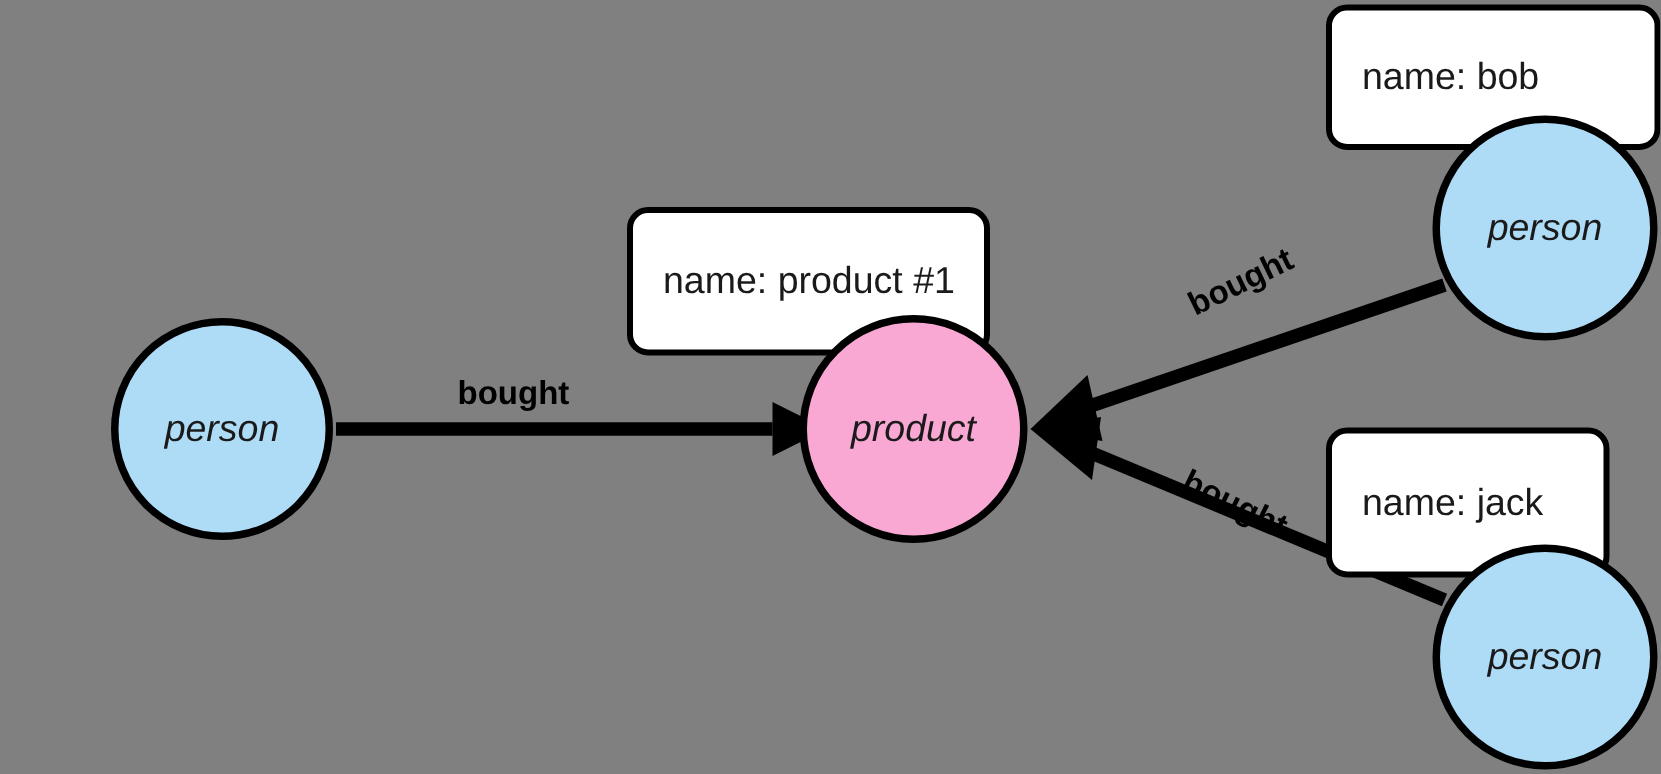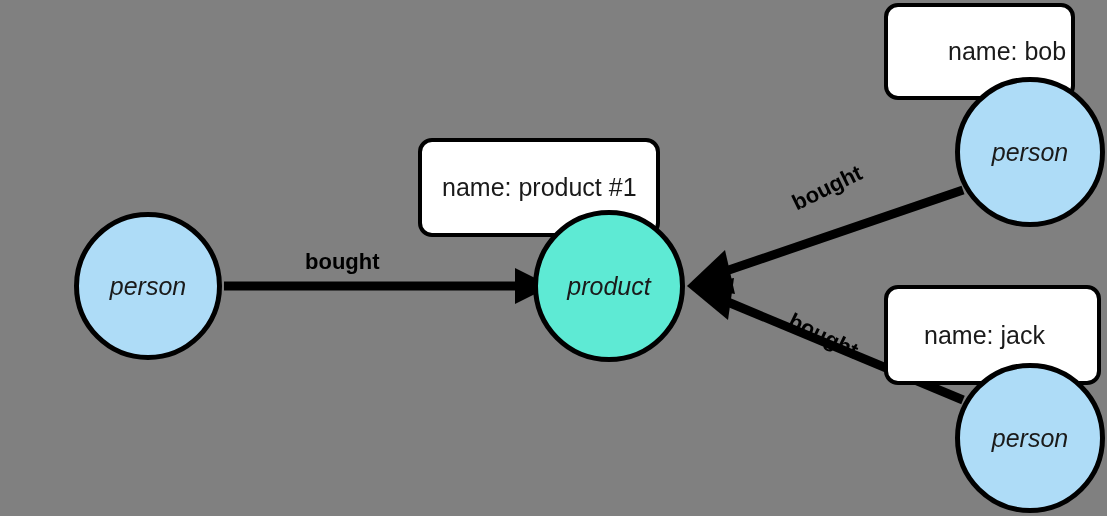--- a/index.html
+++ b/index.html
@@ -89,32 +89,32 @@
     </g>
   </svg>
 
   <div class="node-circle" style="left:74px; top:212px; width:148px; height:148px; background:#aedcf7;">
     <span class="node-text">person</span>
   </div>
 
   <div class="prop-box" style="left:418px; top:138px; width:242px; height:99px;">
     <span class="prop-text">name: product #1</span>
   </div>
-  <div class="node-circle" style="left:533px; top:210px; width:152px; height:152px; background:#5eead4;">
+  <div class="node-circle" style="left:533px; top:210px; width:152px; height:152px; background:#f9a8d4;">
     <span class="node-text">product</span>
   </div>
 
-  <div class="prop-box" style="left:884px; top:3px; width:191px; height:97px;padding-left:40px;">
+  <div class="prop-box" style="left:884px; top:3px; width:223px; height:97px;">
     <span class="prop-text">name: bob</span>
   </div>
   <div class="node-circle" style="left:955px; top:77px; width:150px; height:150px; background:#aedcf7;">
     <span class="node-text">person</span>
   </div>
 
-  <div class="prop-box" style="left:884px; top:285px; width:217px; height:100px;padding-left:16px;">
+  <div class="prop-box" style="left:884px; top:285px; width:189px; height:100px;">
     <span class="prop-text">name: jack</span>
   </div>
   <div class="node-circle" style="left:955px; top:363px; width:150px; height:150px; background:#aedcf7;">
     <span class="node-text">person</span>
   </div>
 
   <div class="edge-label" style="left:305px; top:249px; transform:rotate(0deg);">bought</div>
 
   <div class="edge-label" style="left:790px; top:175px; transform:rotate(-26deg);">bought</div>
 

